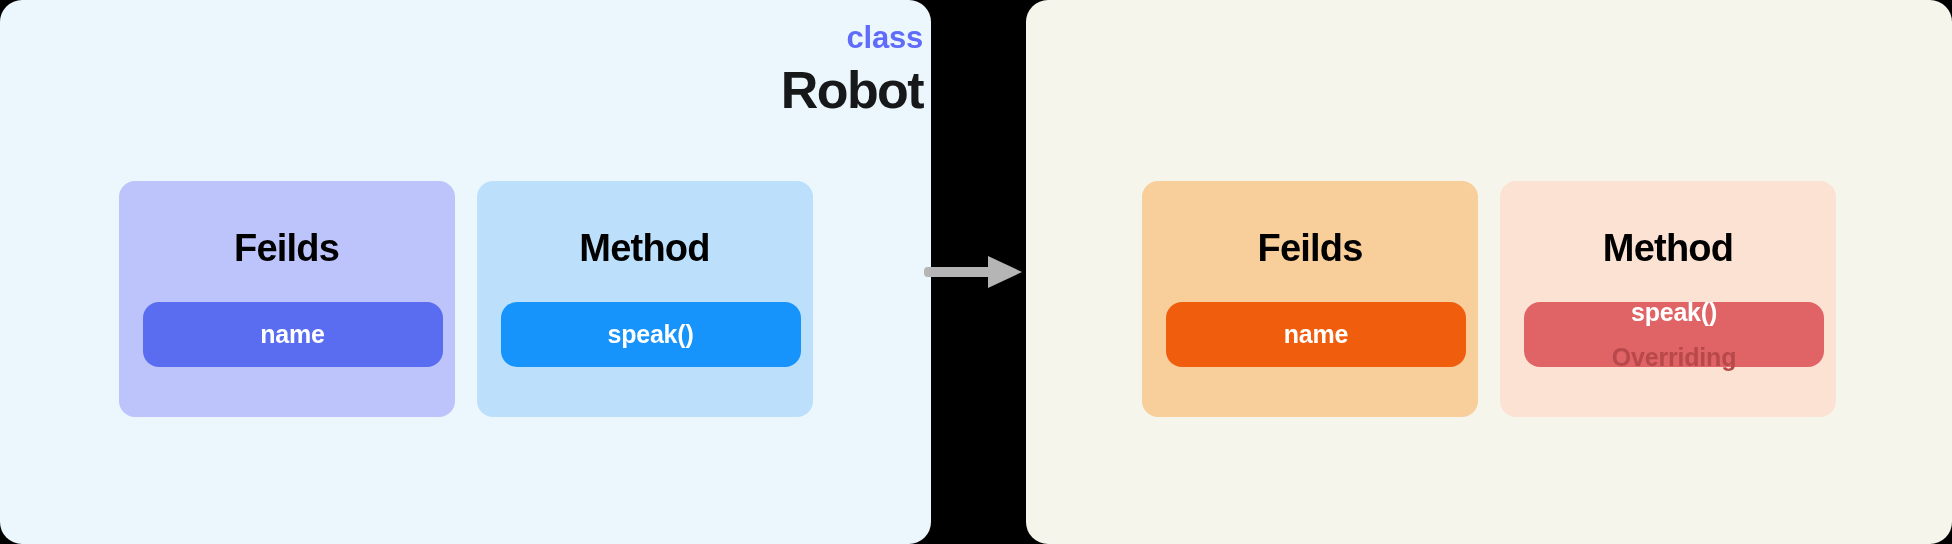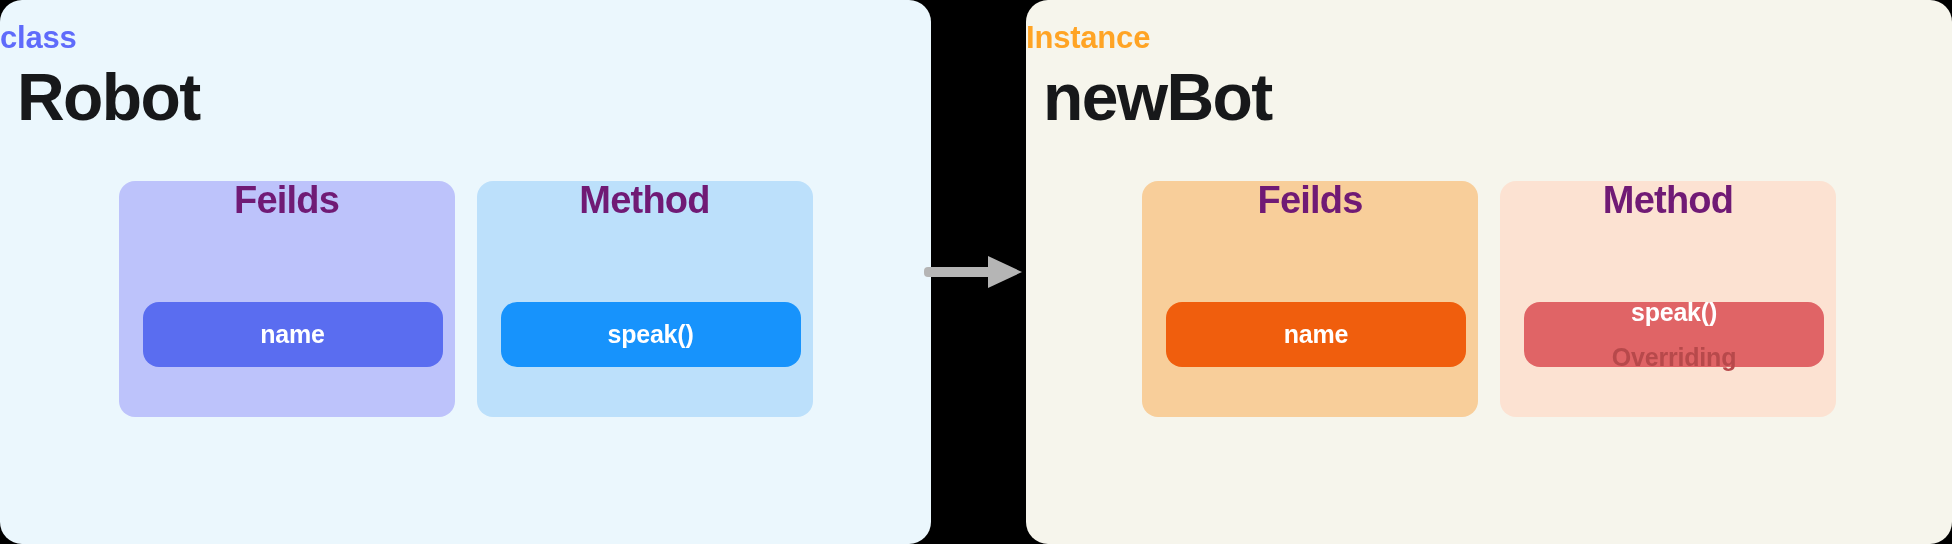--- a/index.html
+++ b/index.html
@@ -44,38 +44,38 @@
     background: #F6F5EC;
     border-radius: 22px 22px 22px 22px;
   }
 
   
   .panel-head {
     position: absolute;
     left: 0;
     right: 8px;
     top: 22px;
-    text-align: left;
+    text-align: right;
     pointer-events: none;
   }
   .panel-class .panel-head   { padding-left: 0px; }
   .panel-instance .panel-head{ padding-left: 0px; }
 
   .kicker {
     font-size: 31px;
     font-weight: 700;
     line-height: 1.0;
     letter-spacing: -0.2px;
     margin: 0;
   }
   .kicker-class    { color: #5F6BFB; }
   .kicker-instance { color: #FFA425; }
 
   .bigtitle {
-    font-size: 66px;
+    font-size: 52px;
     font-weight: 700;
     line-height: 1.05;
     letter-spacing: -1.6px;
     margin: 10px 0 0 0;
     color: #17181A;
     padding-left: 17px;
   }
   .bigtitle-instance { color: #17181A; }
 
   
@@ -97,25 +97,26 @@
     height: 236px;
     border-radius: 16px;
     display: flex;
     flex-direction: column;
     align-items: center;
     position: relative;
   }
 
   .member-title {
     margin: 0;
+    padding-top: 48px;
     font-size: 38px;
     font-weight: 700;
     letter-spacing: -0.8px;
     line-height: 1;
-    color: #701a75;
+    color: #000000;
   }
 
   .pill {
     position: absolute;
     left: 24px;
     right: 12px;
     top: 121px;
     height: 65px;
     border-radius: 16px;
     display: flex;
@@ -198,24 +199,20 @@
 
   <div class="arrow">
     <svg width="105" height="40" viewBox="0 0 105 40" aria-hidden="true">
       <rect x="0" y="15" width="72" height="10" rx="4" fill="#B5B5B5"></rect>
       <polygon points="64,4 64,36 98,20" fill="#B5B5B5"></polygon>
     </svg>
   </div>
 
   <section class="panel panel-instance">
 
-    <div class="panel-head">
-      <p class="kicker kicker-instance">Instance</p>
-      <h1 class="bigtitle bigtitle-instance">newBot</h1>
-    </div>
 
     <div class="members">
 
       <div class="member-box box-fields-inst">
         <h2 class="member-title">Feilds</h2>
         <div class="pill pill-name-inst">
           <span>name</span>
         </div>
       </div>
 

